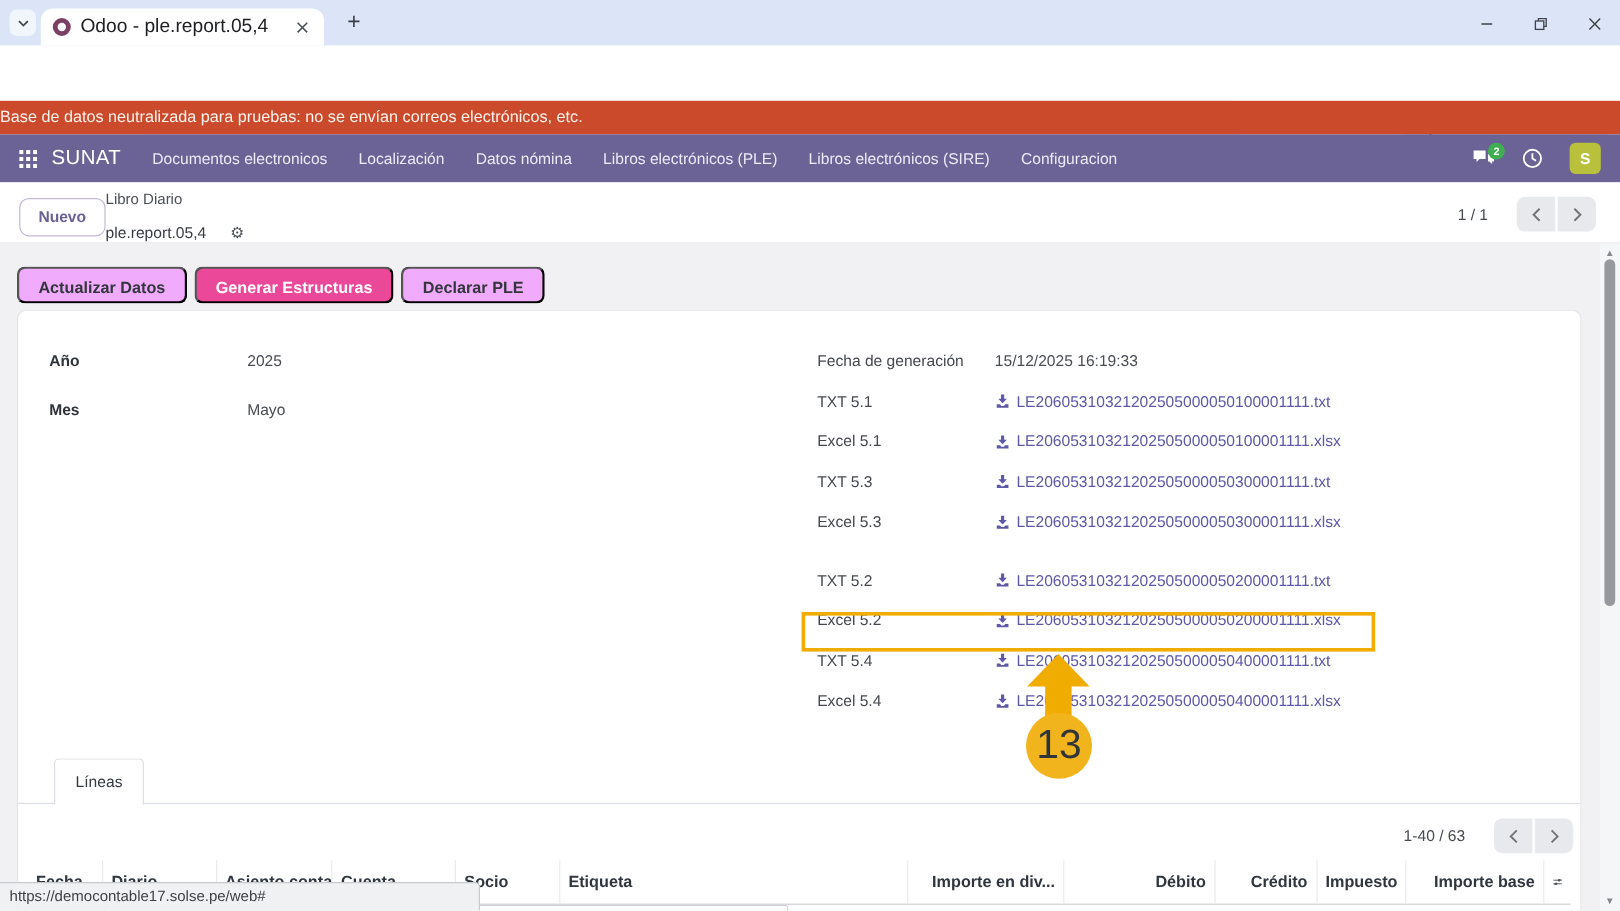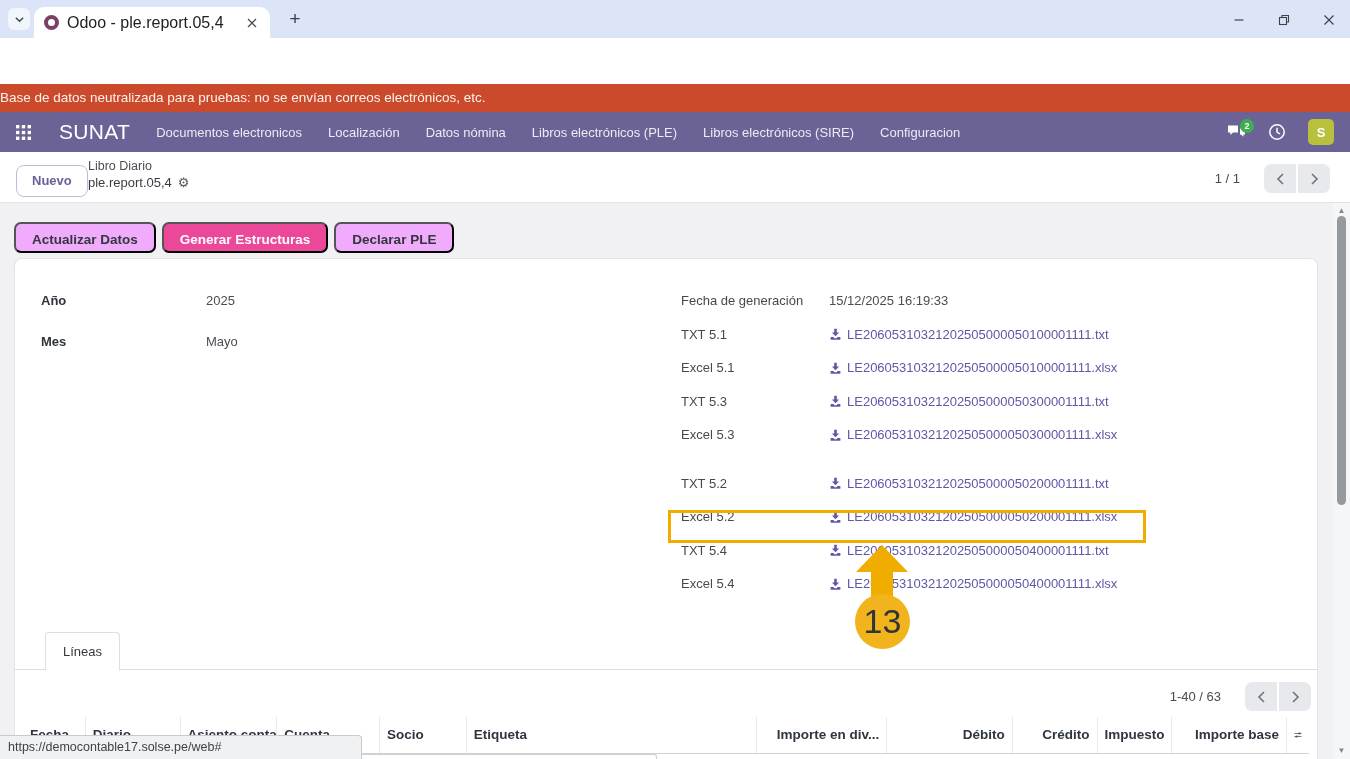--- a/index.html
+++ b/index.html
@@ -22,32 +22,32 @@
   .url-text { font-size:13.5px; color:#27292d; margin-left:10px; white-space:nowrap; overflow:hidden; flex:1; }
   .pill-ic { margin-left:16px; display:flex; }
   .tb-divider { position:absolute; left:1080px; top:53px; width:1px; height:18px; background:#c9cdd3; }
   .chip { position:absolute; left:1160px; top:47px; height:28px; background:#d3e3fd; border-radius:14px; display:flex; align-items:center; padding:0 10px 0 14px; }
   .chip-text { font-size:13px; color:#0d2a5c; }
   .chip-dots { font-size:14px; color:#20242a; margin-left:8px; letter-spacing:0; }
 
   
   #banner { position:absolute; left:0; top:84px; width:1350px; height:28px; background:#cb4a2b; color:#fdf3ee; font-size:13.5px; line-height:28px; }
   #navbar { position:absolute; left:0; top:112px; width:1350px; height:40px; background:#6b6295; display:flex; align-items:center; padding:0 16px; }
-  .brand { color:#fff; font-size:21px; font-weight:500; letter-spacing:.3px; margin-left:28px; }
+  .brand { color:#fff; font-size:17px; font-weight:500; letter-spacing:.3px; margin-left:12px; }
   .nav-item { color:#eceaf5; font-size:13px; margin-left:26px; white-space:nowrap; }
   .nav-right { margin-left:auto; display:flex; align-items:center; gap:22px; }
   .msg-wrap { position:relative; display:flex; }
   .badge { position:absolute; top:-5px; right:-8px; min-width:14px; height:14px; border-radius:7px; background:#3fae52; color:#fff; font-size:9px; font-weight:700; display:flex; align-items:center; justify-content:center; padding:0 3px; }
   .avatar { width:26px; height:26px; border-radius:5px; background:#b9c13c; color:#fff; font-size:13px; font-weight:700; display:flex; align-items:center; justify-content:center; }
 
   #controlbar { position:absolute; left:0; top:152px; width:1350px; height:51px; background:#fff; border-bottom:1px solid #e4e4e8; }
   .btn-nuevo { position:absolute; left:16px; top:13px; height:32px; padding:0 15px; border:1px solid #c5b8d8; border-radius:8px; background:#fff; color:#6b5f96; font-size:13px; font-weight:600; line-height:30px; }
   .bc { position:absolute; left:88px; top:7px; }
   .bc-parent { font-size:12.5px; color:#4a4e55; }
-  .bc-current { font-size:13px; color:#383c43; margin-top:2px; display:flex; align-items:center; gap:6px; }
+  .bc-current { font-size:13px; color:#383c43; margin-top:13px; display:flex; align-items:center; gap:20px; }
   .gear { font-size:13px; color:#52575e; }
   .pager { position:absolute; display:flex; align-items:center; gap:24px; }
   .pager-text { font-size:13px; color:#474b52; }
   .pager-btns { display:flex; gap:2px; }
   .pager-btn { width:32px; height:29px; background:#e8e9ed; display:flex; align-items:center; justify-content:center; }
   .pager-btn.prev { border-radius:7px 0 0 7px; }
   .pager-btn.next { border-radius:0 7px 7px 0; }
 
   
   #content { position:absolute; left:0; top:203px; width:1350px; height:556px; background:#f1f1f4; }
@@ -89,21 +89,21 @@
   .scrollbar { position:absolute; left:1333px; top:203px; width:17px; height:556px; background:#f5f6f8; z-index:30; }
   .sb-arrow { position:absolute; left:0; width:17px; height:12px; color:#84878c; font-size:8px; text-align:center; line-height:12px; }
   .sb-thumb { position:absolute; left:4px; top:13px; width:9px; height:289px; border-radius:5px; background:#96999e; }
 
   
   .hl-rect { position:absolute; left:668px; top:510px; width:478px; height:33px; border:3px solid #f0ad00; z-index:40; }
   .arr-head { position:absolute; left:856px; top:545px; width:0; height:0; border-left:26px solid transparent; border-right:26px solid transparent; border-bottom:27px solid #f0ad00; z-index:40; }
   .arr-shaft { position:absolute; left:871px; top:570px; width:22px; height:27px; background:#f0ad00; z-index:40; }
   .step-circle { position:absolute; left:855px; top:594px; width:55px; height:55px; border-radius:50%; background:#f2b41c; color:#303539; font-size:34px; line-height:55px; text-align:center; z-index:40; }
 
-  .status-tip { position:absolute; left:0; bottom:0; width:362px; height:24px; background:#f0f1f2; border:1px solid #c8cacd; border-left:none; border-bottom:none; border-top-right-radius:4px; font-size:12.5px; color:#3f4246; line-height:22px; padding-left:8px; z-index:50; white-space:nowrap; overflow:hidden; }
+  .status-tip { position:absolute; left:0; bottom:0; width:400px; height:24px; background:#f0f1f2; border:1px solid #c8cacd; border-left:none; border-bottom:none; border-top-right-radius:4px; font-size:12.5px; color:#3f4246; line-height:22px; padding-left:8px; z-index:50; white-space:nowrap; overflow:hidden; }
 </style>
 </head>
 <body>
 
 <div id="titlebar">
   <div class="tab-search">
     <svg width="11" height="11" viewBox="0 0 12 12">
         <path d="M2 4l4 4 4-4" fill="none" stroke="#44484e" stroke-width="1.6"></path>
       </svg>
   </div>

